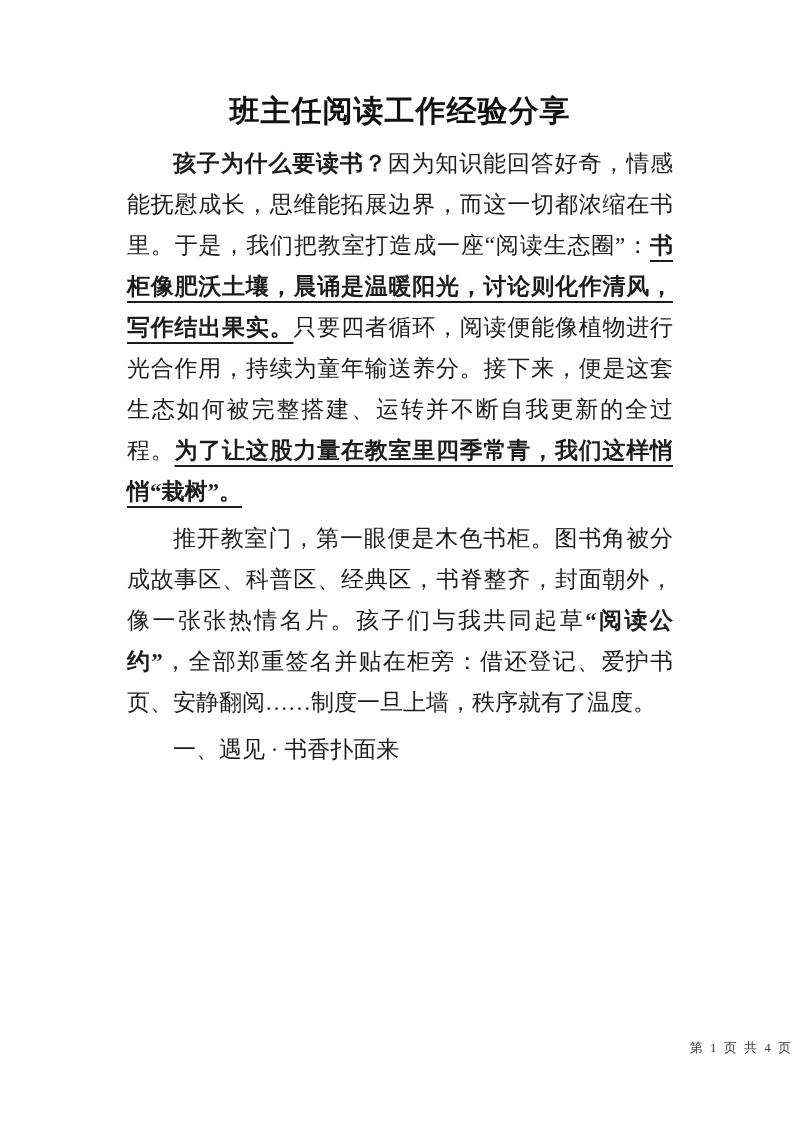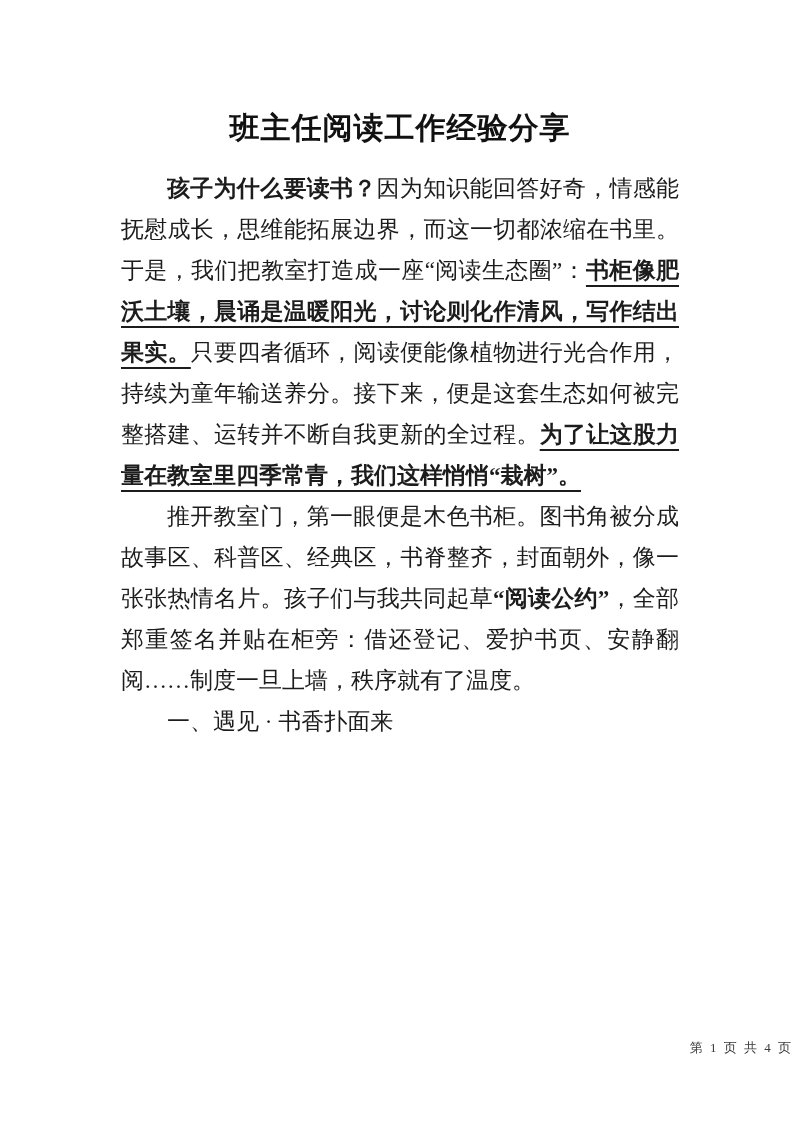--- a/index.html
+++ b/index.html
@@ -16,37 +16,37 @@
     font-family: "Liberation Serif", "DejaVu Serif", serif;
     color: #1c1c1c;
   }
   .content {
     position: absolute;
     left: 121px;
     top: 88px;
     width: 558px;
   }
   .doc-title {
-    margin: 17px;
+    margin: 0;
     font-size: 30px;
     font-weight: bold;
     line-height: 46px;
     text-align: center;
     letter-spacing: 1px;
     color: #111111;
   }
   .body-text {
     margin-top: 9px;
     font-size: 23px;
     line-height: 41px;
     text-align: justify;
     text-justify: inter-ideograph;
   }
   .body-text p {
-    margin: 0;
+    margin: 6px;
     text-indent: 2em;
   }
   .b {
     font-weight: bold;
   }
   .bu {
     font-weight: bold;
     text-decoration: underline;
     text-decoration-thickness: 1.5px;
     text-underline-offset: 7px;

